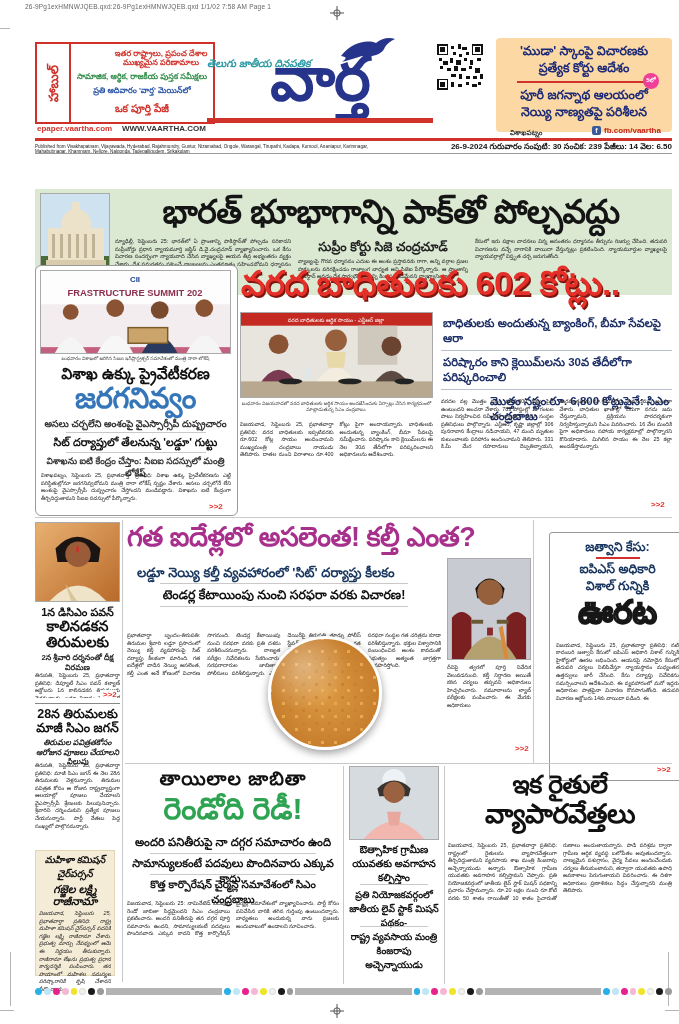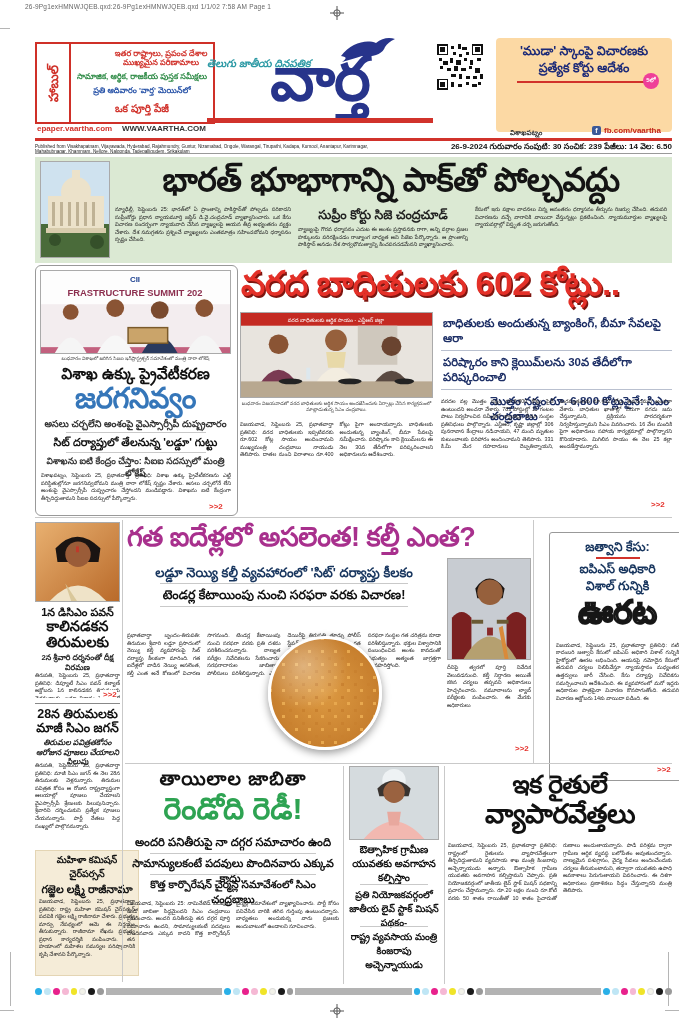--- a/index.html
+++ b/index.html
@@ -35,36 +35,36 @@
           display:flex;align-items:center;justify-content:center;border-radius:2px;}
   .publine{font-size:4.6px;color:#222;}
   .dateline{font-size:8px;font-weight:bold;color:#111;text-align:right;}
   
   .bt{font-size:5.4px;line-height:1.4;text-align:justify;color:#222;overflow:hidden;}
   .c2{columns:2;column-gap:6px;}
   .c4{columns:4;column-gap:7px;}
   .jump{position:absolute;right:1px;bottom:-1px;color:#e5312b;font-weight:bold;font-size:8px;background:#fff;padding-left:3px;}
   .caption{font-size:4.8px;color:#444;text-align:center;line-height:1.25;}
   .photo{position:absolute;overflow:hidden;background:#ddd;border:1px solid #aaa;box-sizing:border-box;}
-  .greenbox{background:#dbe9d3;}
+  .greenbox{background:#dbe9d3;margin-top:32px;}
   .lead-h{font-weight:800;font-size:33px;color:#141414;text-align:center;white-space:nowrap;letter-spacing:-.5px;}
   .lead-k{font-weight:800;font-size:12.5px;color:#222;text-align:center;}
   .box{border:1px solid #999;border-radius:6px;background:#fff;}
   .steel-k{font-weight:800;font-size:15.5px;color:#111;text-align:center;}
   .steel-h{font-weight:800;font-size:29px;color:#3576b9;text-align:center;letter-spacing:-.5px;}
   .sub-s{font-weight:bold;font-size:9.5px;color:#333;text-align:center;}
   .sub-m{font-weight:800;font-size:11px;color:#111;text-align:center;}
   .flood-h{font-weight:900;font-size:34px;color:#e43028;white-space:nowrap;
            text-shadow:1.5px 1.5px 0 #7e150f;letter-spacing:-.5px;}
   .flood-sub{font-weight:800;font-size:11.5px;color:#1d2f66;padding:4px 2px;border-bottom:1px solid #b9c0cf;line-height:1.3;}
   .pawan-k{font-weight:800;font-size:11px;color:#111;text-align:center;}
   .pawan-h{font-weight:800;font-size:14.5px;color:#111;text-align:center;line-height:1.1;}
   .small-sub{font-weight:bold;font-size:7.8px;color:#222;text-align:center;line-height:1.25;}
   .adult-h{font-weight:900;font-size:27px;color:#a8308d;white-space:nowrap;letter-spacing:-.5px;}
-  .adult-sub1{font-weight:800;font-size:13px;color:#17355e;text-align:center;}
+  .adult-sub1{font-weight:800;font-size:13px;color:#17355e;text-align:left;}
   .adult-sub2{font-weight:800;font-size:12.5px;color:#111;text-align:center;}
   .jat-k{font-weight:800;font-size:12.5px;color:#17355e;text-align:center;line-height:1.3;}
   .jat-h{font-weight:900;font-size:32px;color:#fff;-webkit-text-stroke:1.6px #161616;text-align:center;
          text-shadow:0 0 1px #161616;}
   .rew-k{font-weight:900;font-size:19px;color:#111;text-align:center;letter-spacing:1px;}
   .rew-h{font-weight:900;font-size:30px;color:#2ea352;text-align:center;}
   .farm-h{font-weight:900;font-size:25px;color:#111;text-align:center;line-height:1.15;letter-spacing:-.5px;}
   .cream{background:#f5ecd8;border:1px solid #e4d5b4;}
   .laddu{position:absolute;border-radius:50%;border:3px solid #fff;
      box-shadow:0 3px 8px rgba(0,0,0,.4);
@@ -162,20 +162,21 @@
       <rect x="18" y="24" width="2" height="2" fill="#111"></rect>
     <rect x="22" y="25" width="3" height="2" fill="#111"></rect>
       <rect x="26" y="24" width="2" height="2" fill="#111"></rect>
   </svg>
 
   <div class="abs teaser" style="left:496px;top:38px;width:176px;height:94px;">
     <div class="t">'ముడా' స్కాంపై విచారణకు ప్రత్యేక కోర్టు ఆదేశం</div>
     <div class="tdivider">
       <div class="badge">5లో</div>
     </div>
+    <div class="t">పూరీ జగన్నాథ ఆలయంలో నెయ్యి నాణ్యతపై పరిశీలన</div>
   </div>
   <div class="abs edition" style="left:510px;top:129px;">విశాఖపట్నం</div>
   <div class="abs fbrow" style="left:592px;top:126px;">
     <span class="fbicon">f</span>
     <span>fb.com/vaartha</span>
   </div>
 
   <div class="abs" style="left:35px;top:138px;width:637px;height:3px;background:#d1322b;"></div>
   <div class="abs publine" style="left:35px;top:144px;width:360px;">Published from Visakhapatnam, Vijayawada, Hyderabad, Rajahmundry, Guntur, Nizamabad, Ongole, Warangal, Tirupathi, Kadapa, Kurnool, Anantapur, Karimnagar, Mahabubnagar, Khammam, Nellore, Nalgonda, Tadepalligudem, Srikakulam</div>
   <div class="abs dateline" style="left:392px;top:142px;width:280px;">26-9-2024 గురువారం సంపుటి: 30 సంచిక: 239 పేజీలు: 14 వెల: 6.50</div>
@@ -292,21 +293,21 @@
   <div class="abs pawan-h" style="left:35px;top:619px;width:85px;">కాలినడకన తిరుమలకు</div>
   <div class="abs small-sub" style="left:35px;top:653px;width:85px;">2న శ్రీవారి దర్శనంతో దీక్ష విరమణ</div>
   <div class="abs bt" style="left:35px;top:672px;width:85px;height:26px;">తిరుపతి, సెప్టెంబరు 25, ప్రభాతవార్తా ప్రతినిధి: డిప్యూటీ సిఎం పవన్ కల్యాణ్ అక్టోబరు 1న కాలినడకన తిరుమలకు వెళ్లనున్నారు. లడ్డూ వివాదం నేపథ్యంలో ఆయన దీక్ష చేపట్టిన సంగతి తెలిసిందే. 2న శ్రీవారి దర్శనం అనంతరం దీక్ష విరమించనున్నారు. ఆ రోజు</div>
   <div class="abs jump" style="left:100px;top:690px;right:auto;bottom:auto;">&gt;&gt;2</div>
 
   <div class="hline" style="left:35px;top:703px;width:85px;background:#888;"></div>
   <div class="abs pawan-h" style="left:35px;top:708px;width:85px;font-size:12.5px;">28న తిరుమలకు మాజీ సిఎం జగన్</div>
   <div class="abs small-sub" style="left:35px;top:738px;width:85px;font-style:italic;">తిరుమల పవిత్రతకోసం ఆరోజున పూజలు చేయాలని పిలుపు</div>
   <div class="abs bt" style="left:35px;top:762px;width:85px;height:82px;">తిరుపతి, సెప్టెంబరు 25, ప్రభాతవార్తా ప్రతినిధి: మాజీ సిఎం జగన్ ఈ నెల 28న తిరుమలకు వెళ్లనున్నారు. తిరుమల పవిత్రత కోసం ఆ రోజున రాష్ట్రవ్యాప్తంగా ఆలయాల్లో పూజలు చేయాలని వైఎస్సార్సీపీ శ్రేణులకు పిలుపునిచ్చారు. శ్రీవారిని దర్శించుకుని ప్రత్యేక పూజలు చేయనున్నారు. పార్టీ నేతలు పెద్ద సంఖ్యలో పాల్గొననున్నారు.</div>
 
-  <div class="abs cream" style="left:35px;top:850px;width:104px;height:126px;box-sizing:border-box;padding:3px;">
+  <div class="abs cream" style="left:35px;top:850px;width:80px;height:126px;box-sizing:border-box;padding:3px;font-style:italic;">
     <div class="pawan-k" style="font-size:9.5px;">మహిళా కమిషన్ చైర్‌పర్సన్</div>
     <div class="pawan-h" style="font-size:11px;margin-top:1px;">గజ్జెల లక్ష్మి రాజీనామా</div>
     <div class="bt" style="height:86px;margin-top:3px;">విజయవాడ, సెప్టెంబరు 25, ప్రభాతవార్తా ప్రతినిధి: రాష్ట్ర మహిళా కమిషన్ చైర్‌పర్సన్ పదవికి గజ్జెల లక్ష్మి రాజీనామా చేశారు. ప్రభుత్వ మార్పు నేపథ్యంలో ఆమె ఈ నిర్ణయం తీసుకున్నారు. రాజీనామా లేఖను ప్రభుత్వ ప్రధాన కార్యదర్శికి పంపించారు. తన హయాంలో మహిళల సమస్యల పరిష్కారానికి కృషి చేశానని పేర్కొన్నారు.</div>
   </div>
 
   <div class="vline" style="left:122px;top:520px;height:462px;"></div>
 
   <div class="abs adult-h" style="left:127px;top:522px;width:314px;text-align:center;">గత ఐదేళ్లలో అసలెంత! కల్తీ ఎంత?</div>
   <div class="abs adult-sub1" style="left:137px;top:565px;width:294px;">లడ్డూ నెయ్యి కల్తీ వ్యవహారంలో 'సిట్' దర్యాప్తు కీలకం</div>
   <div class="hline" style="left:160px;top:583px;width:248px;"></div>

